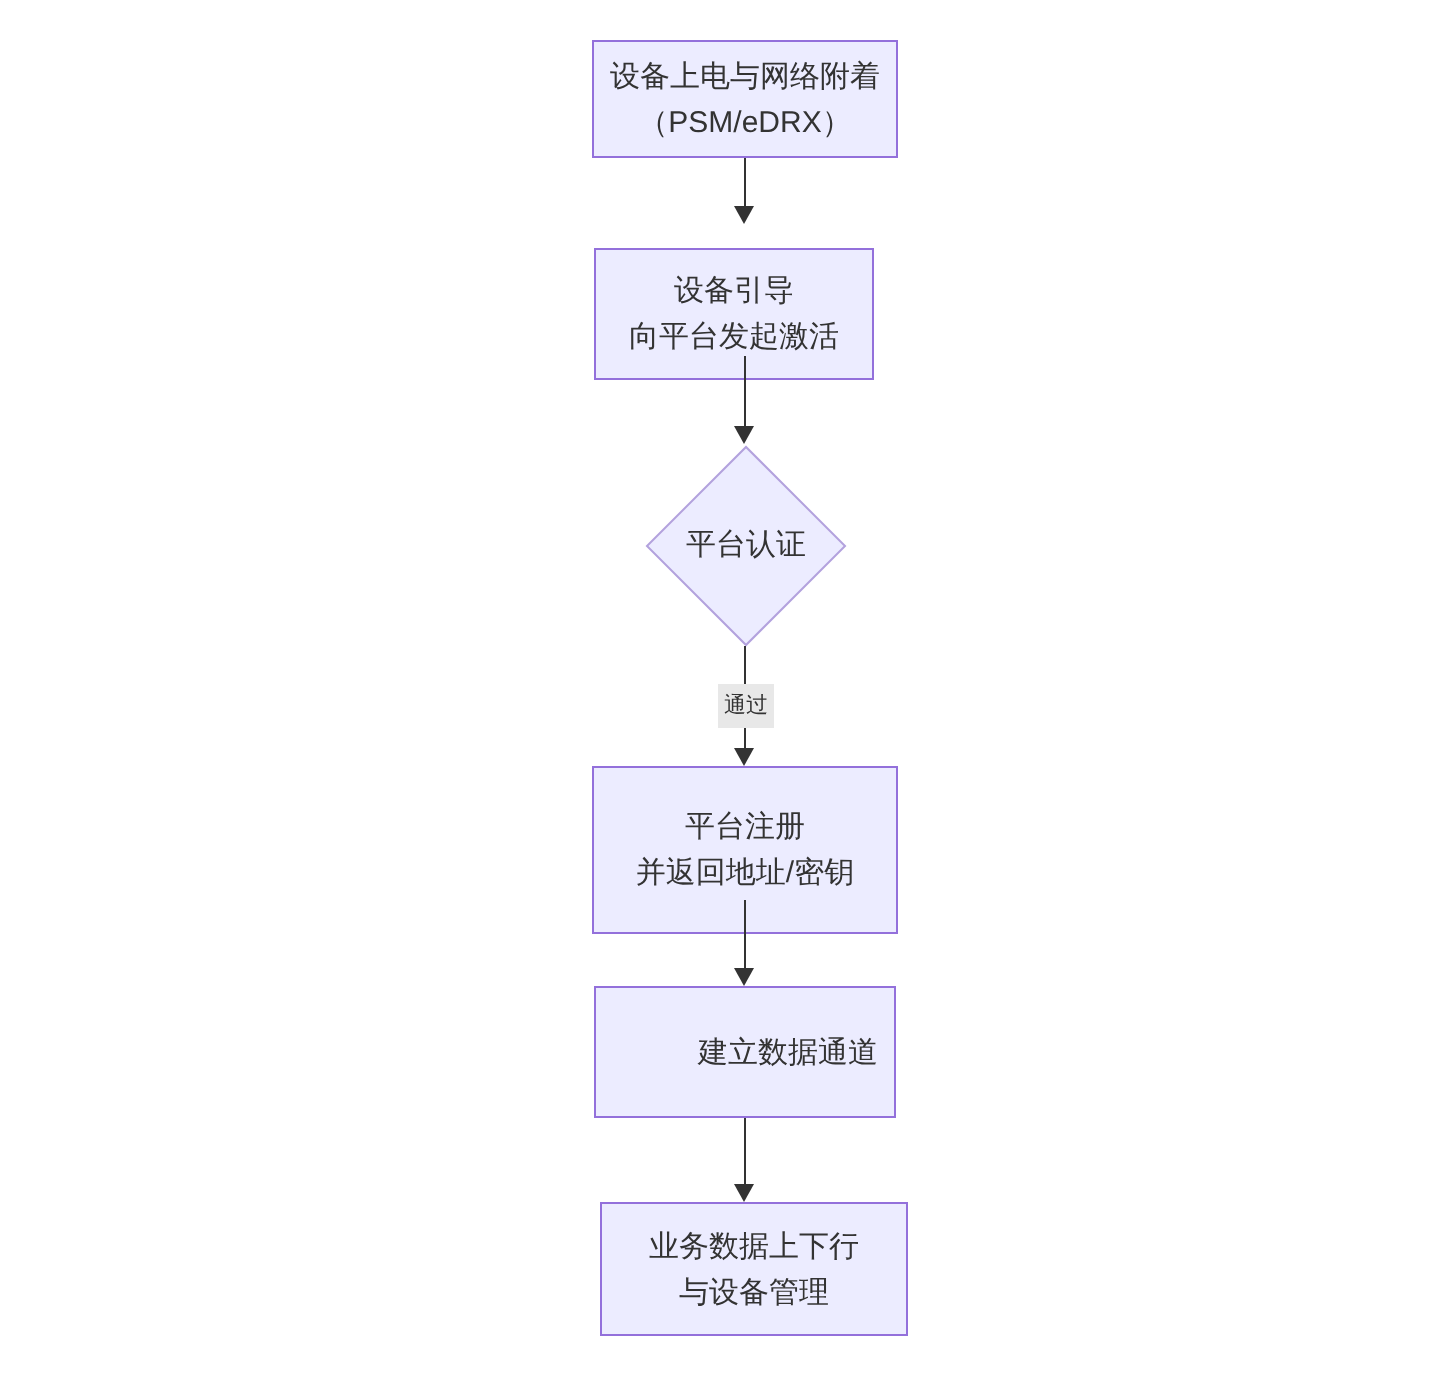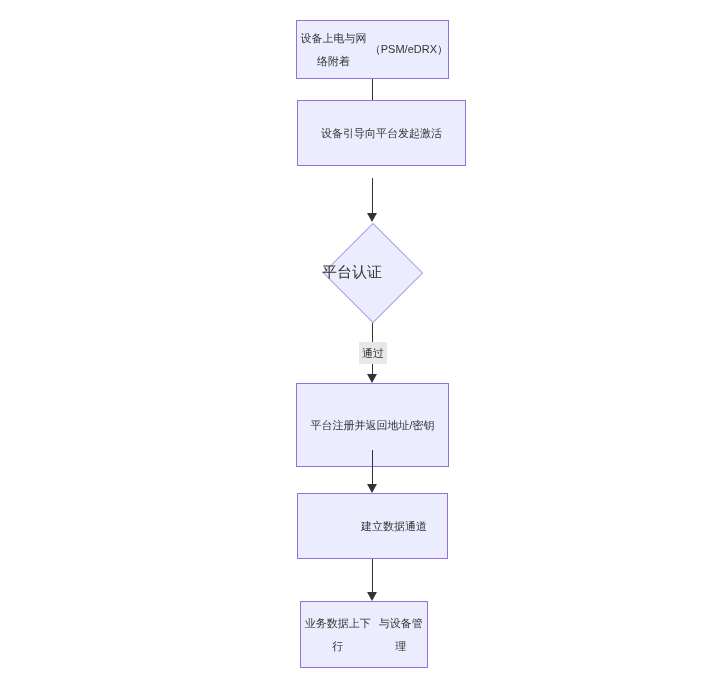--- a/index.html
+++ b/index.html
@@ -10,40 +10,41 @@
     background: #ffffff;
     font-family: "Liberation Sans", "DejaVu Sans", sans-serif;
     color: #333333;
     overflow: hidden;
   }
   .node {
     position: absolute;
     background: #ececff;
     border: 1px solid #9370db;
     display: flex;
-    flex-direction: row;
+    flex-direction: column;
     align-items: center;
     justify-content: center;
     text-align: center;
-    font-size: 11px;
+    font-size: 15px;
     line-height: 23px;
     box-sizing: border-box;
   }
   .n1 { left: 296px; top: 20px;  width: 153px; height: 59px; }
-  .n2 { left: 297px; top: 100px; width: 169px; height: 66px; }
+  .n2 { left: 297px; top: 124px; width: 140px; height: 66px; }
   .n3 { left: 296px; top: 383px; width: 153px; height: 84px; }
   .n4 { left: 297px; top: 493px; width: 151px; height: 66px; padding-left: 43px; }
-  .n5 { left: 300px; top: 601px; width: 128px; height: 67px; }
+  .n5 { left: 300px; top: 601px; width: 154px; height: 67px; }
 
   .diamond-wrap {
     position: absolute;
     left: 322px; top: 222px;
     width: 102px; height: 101px;
     display: flex;
     align-items: center;
+    justify-content: center;
   }
   .diamond-shape {
     position: absolute;
     left: 50%; top: 50%;
     width: 71px; height: 71px;
     transform: translate(-50%, -50%) rotate(45deg);
     background: #ececff;
     border: 1px solid #b3a2dd;
     box-sizing: border-box;
   }

